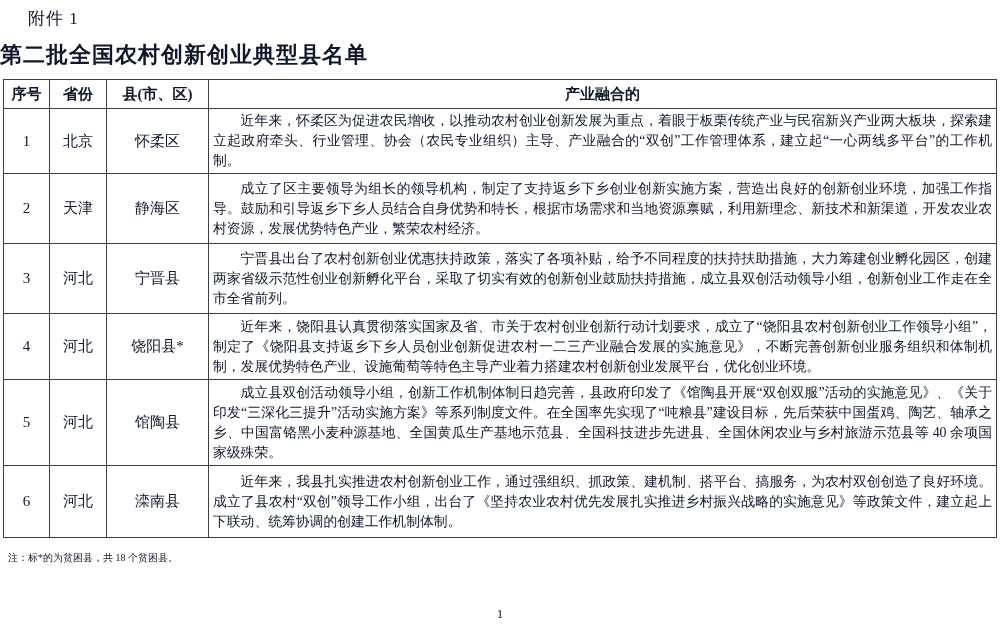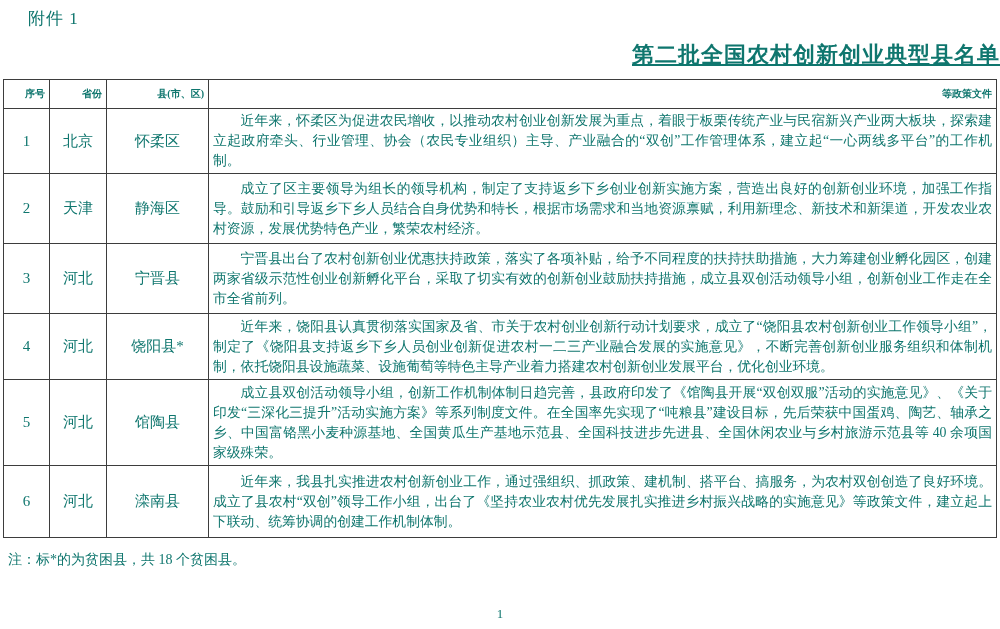--- a/index.html
+++ b/index.html
@@ -5,63 +5,62 @@
   html, body {
     margin: 0;
     padding: 0;
     background: #ffffff;
   }
   .page {
     position: relative;
     width: 1000px;
     height: 629px;
     background: #ffffff;
-    color: #0f766e;
+    color: #0f172a;
     font-family: "Liberation Serif", "DejaVu Serif", serif;
     overflow: hidden;
   }
   .attachment {
     position: absolute;
     left: 28px;
     top: 7px;
     font-size: 17px;
     letter-spacing: 1px;
   }
   .doc-title {
     position: absolute;
     left: 0;
     top: 40px;
     width: 100%;
-    text-align: right;
+    text-align: left;
     font-size: 22px;
     font-weight: bold;
     font-family: "Liberation Sans", "DejaVu Sans", sans-serif;
     letter-spacing: 1px;
-    text-decoration: underline;
   }
   table.main-table {
     position: absolute;
     left: 3px;
     top: 79px;
     width: 994px;
     border-collapse: collapse;
     table-layout: fixed;
     font-size: 14px;
   }
   table.main-table th,
   table.main-table td {
     border: 1px solid #3d3d3d;
     padding: 2px 4px;
     vertical-align: middle;
     overflow: hidden;
   }
   table.main-table th {
     font-weight: bold;
-    font-size: 10px;
-    text-align: right;
+    font-size: 15px;
+    text-align: center;
     height: 24px;
   }
   td.c-no, td.c-prov, td.c-county {
     text-align: center;
     font-size: 15px;
   }
   td.c-content {
     text-align: justify;
     padding: 3px 9px 3px 8px;
     line-height: 20px;
@@ -74,21 +73,21 @@
   tr.r1 { height: 64px; }
   tr.r2 { height: 70px; }
   tr.r3 { height: 70px; }
   tr.r4 { height: 66px; }
   tr.r5 { height: 86px; }
   tr.r6 { height: 72px; }
   .note {
     position: absolute;
     left: 8px;
     top: 551px;
-    font-size: 14px;
+    font-size: 10px;
   }
   .page-number {
     position: absolute;
     left: 0;
     top: 606px;
     width: 100%;
     text-align: center;
     font-size: 13px;
   }
 </style>
@@ -106,21 +105,21 @@
       <col style="width:46px">
       <col style="width:57px">
       <col style="width:102px">
       <col>
     </colgroup>
     <thead>
       <tr>
         <th>序号</th>
         <th>省份</th>
         <th>县(市、区)</th>
-        <th>等政策文件</th>
+        <th>产业融合的</th>
       </tr>
     </thead>
     <tbody>
       <tr class="r1">
         <td class="c-no">1</td>
         <td class="c-prov">北京</td>
         <td class="c-county">怀柔区</td>
         <td class="c-content">
             <p class="para">近年来，怀柔区为促进农民增收，以推动农村创业创新发展为重点，着眼于板栗传统产业与民宿新兴产业两大板块，探索建立起政府牵头、行业管理、协会（农民专业组织）主导、产业融合的“双创”工作管理体系，建立起“一心两线多平台”的工作机制。</p>
           </td>
@@ -139,21 +138,21 @@
         <td class="c-county">宁晋县</td>
         <td class="c-content">
             <p class="para">宁晋县出台了农村创新创业优惠扶持政策，落实了各项补贴，给予不同程度的扶持扶助措施，大力筹建创业孵化园区，创建两家省级示范性创业创新孵化平台，采取了切实有效的创新创业鼓励扶持措施，成立县双创活动领导小组，创新创业工作走在全市全省前列。</p>
           </td>
       </tr>
       <tr class="r4">
         <td class="c-no">4</td>
         <td class="c-prov">河北</td>
         <td class="c-county">饶阳县*</td>
         <td class="c-content">
-            <p class="para">近年来，饶阳县认真贯彻落实国家及省、市关于农村创业创新行动计划要求，成立了“饶阳县农村创新创业工作领导小组”，制定了《饶阳县支持返乡下乡人员创业创新促进农村一二三产业融合发展的实施意见》，不断完善创新创业服务组织和体制机制，依托饶阳县设施蔬菜、设施葡萄等特色主导产业着力搭建农村创新创业发展平台，优化创业环境。</p>
+            <p class="para">近年来，饶阳县认真贯彻落实国家及省、市关于农村创业创新行动计划要求，成立了“饶阳县农村创新创业工作领导小组”，制定了《饶阳县支持返乡下乡人员创业创新促进农村一二三产业融合发展的实施意见》，不断完善创新创业服务组织和体制机制，发展优势特色产业、设施葡萄等特色主导产业着力搭建农村创新创业发展平台，优化创业环境。</p>
           </td>
       </tr>
       <tr class="r5">
         <td class="c-no">5</td>
         <td class="c-prov">河北</td>
         <td class="c-county">馆陶县</td>
         <td class="c-content">
             <p class="para">成立县双创活动领导小组，创新工作机制体制日趋完善，县政府印发了《馆陶县开展“双创双服”活动的实施意见》、《关于印发“三深化三提升”活动实施方案》等系列制度文件。在全国率先实现了“吨粮县”建设目标，先后荣获中国蛋鸡、陶艺、轴承之乡、中国富铬黑小麦种源基地、全国黄瓜生产基地示范县、全国科技进步先进县、全国休闲农业与乡村旅游示范县等 40 余项国家级殊荣。</p>
           </td>
       </tr>

